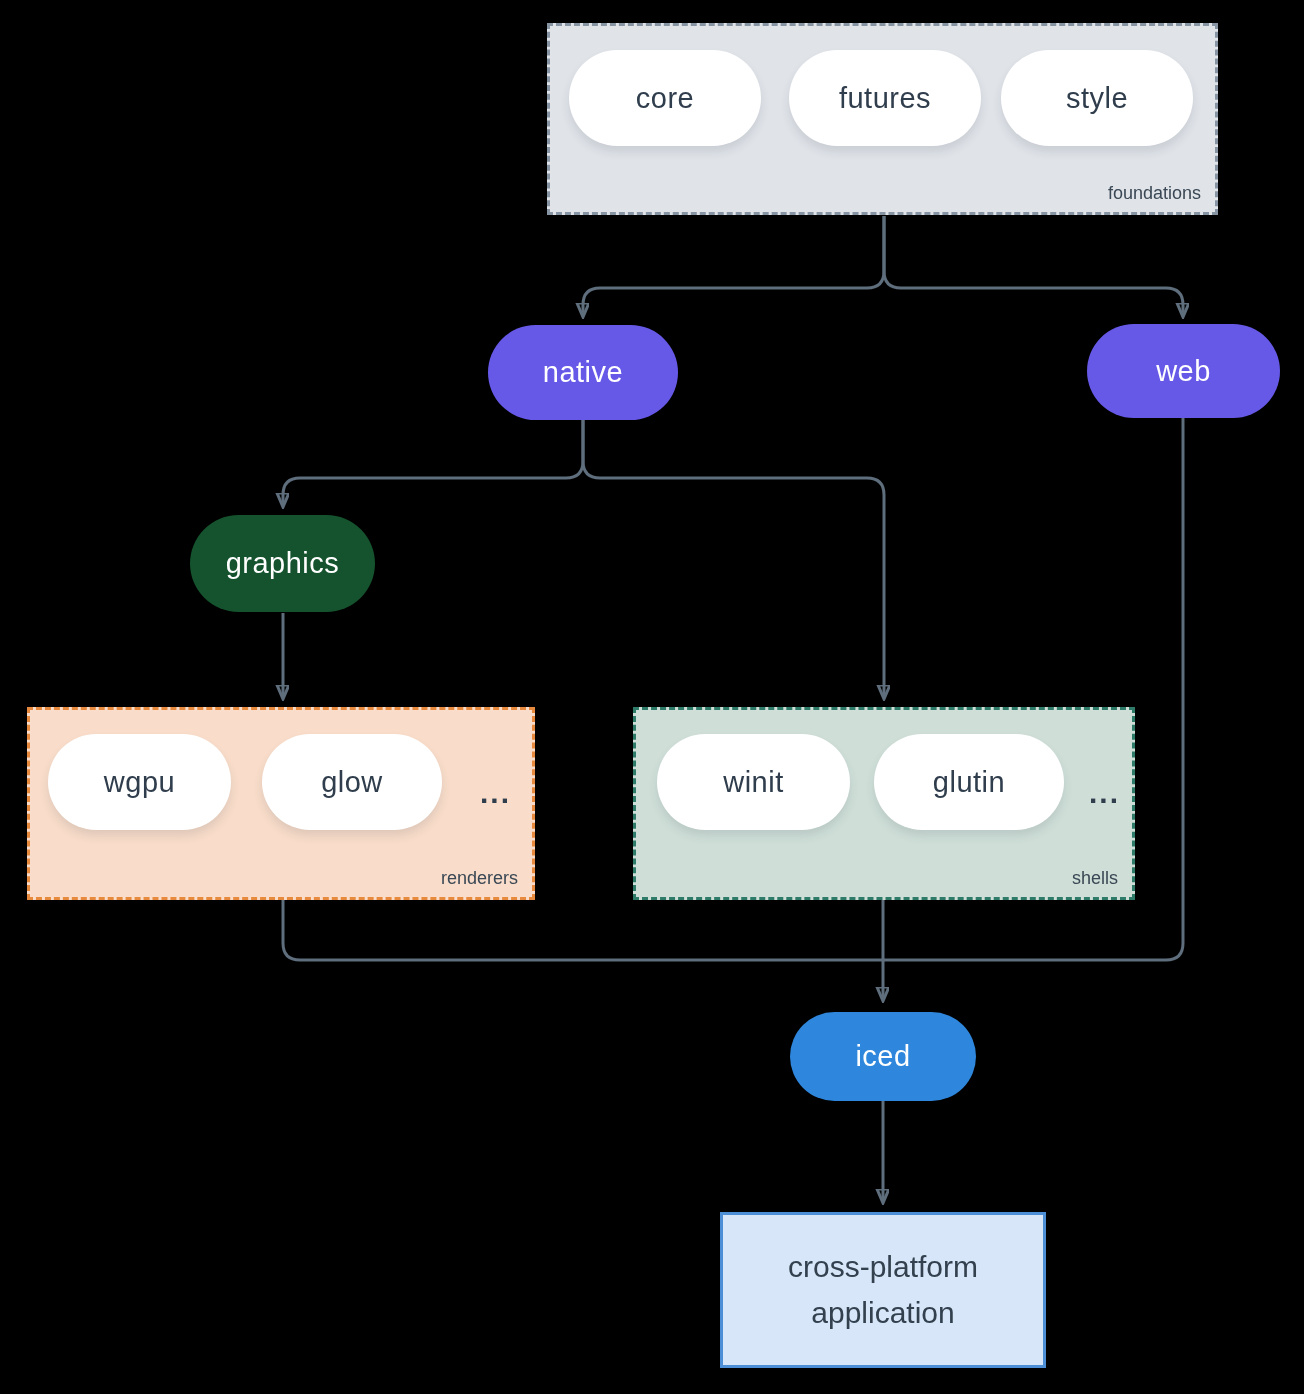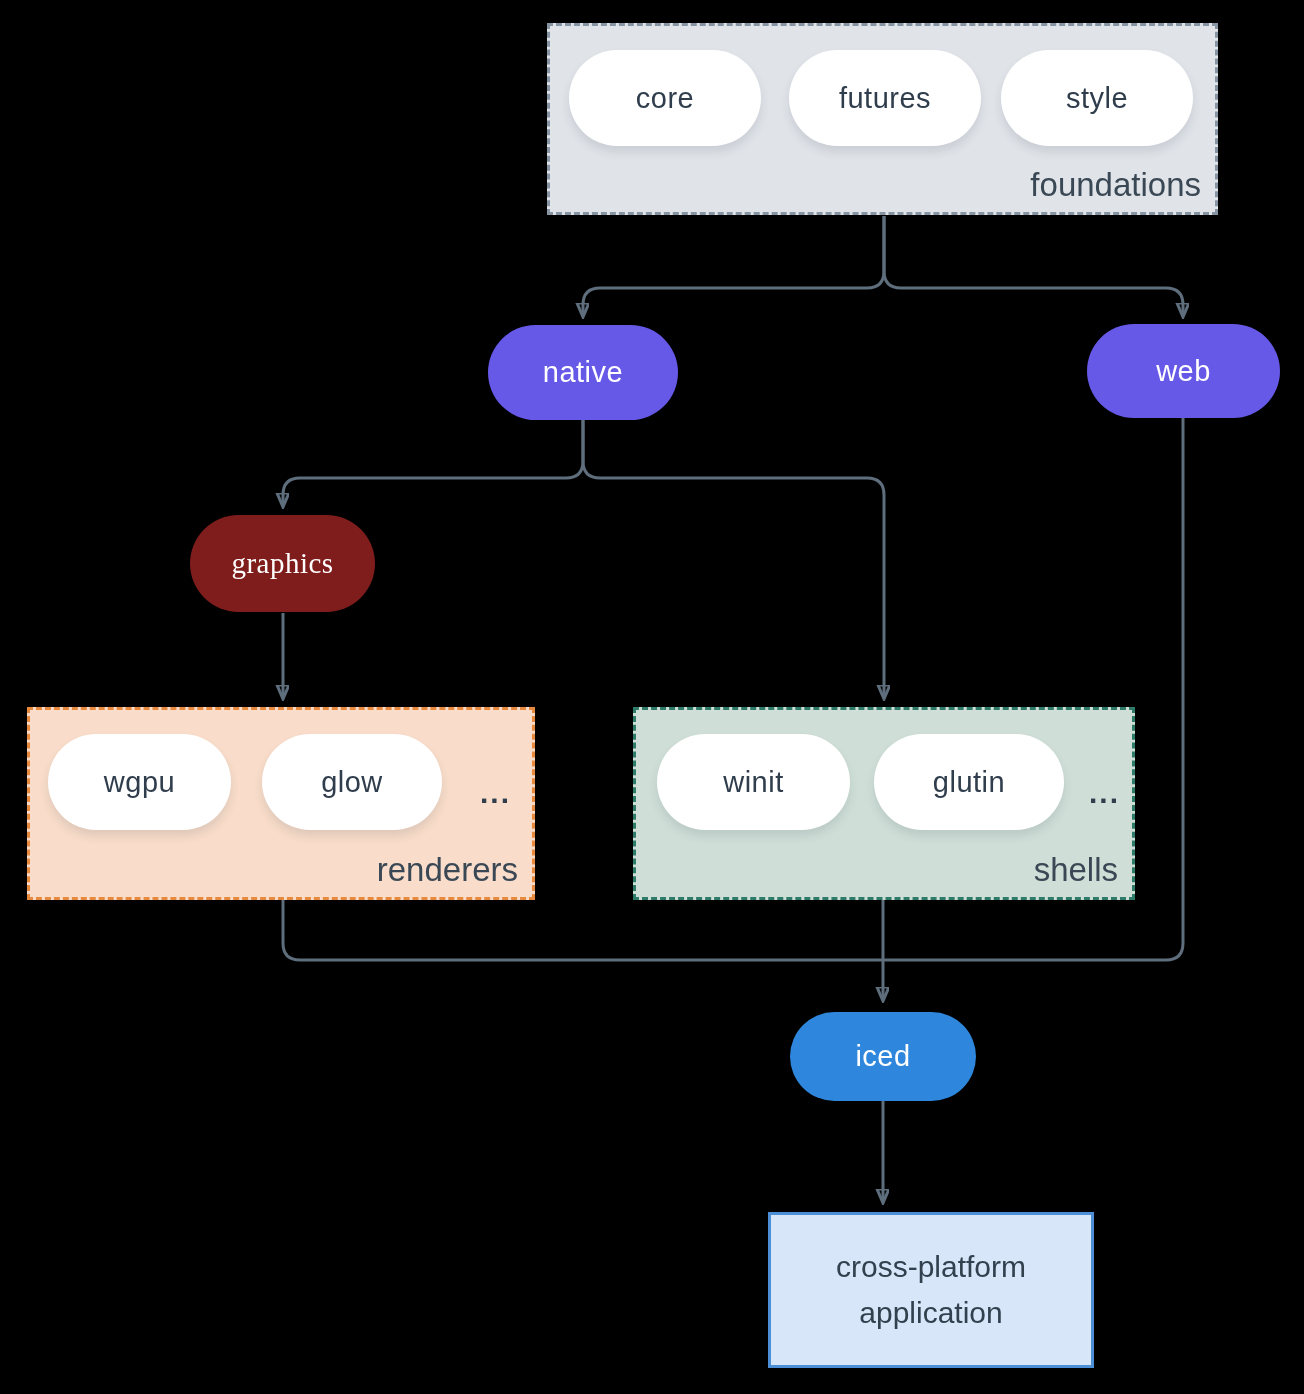--- a/index.html
+++ b/index.html
@@ -18,40 +18,40 @@
     display:flex;align-items:center;justify-content:center;
     border-radius:999px;
     font-size:29px;
     letter-spacing:.5px;
   }
   .pill-white{
     background:#ffffff;color:#2f3d4c;
     box-shadow:0 6px 10px rgba(40,52,64,.12);
   }
   .pill-purple{background:#6659e8;color:#ffffff;}
-  .pill-orange{background:#7f1d1d;color:#ffffff;font-family:Liberation Serif, serif;}
+  .pill-orange{background:#14532d;color:#ffffff;}
   .pill-blue{background:#2e87dc;color:#ffffff;}
 
   .group{position:absolute;box-sizing:border-box;text-decoration:underline;}
   .group-foundations{
     left:547px;top:23px;width:671px;height:192px;
     background:#e0e4e9;border:3px dashed #8794a3;
   }
   .group-renderers{
     left:27px;top:707px;width:508px;height:193px;
     background:#f9ddca;border:3px dashed #e88a3e;
   }
   .group-shells{
     left:633px;top:707px;width:502px;height:193px;
     background:#cfdfd8;border:3px dashed #2f7b69;
   }
   .group .pill{height:96px;}
   .group-label{
     position:absolute;right:14px;bottom:8px;
-    font-size:33px;color:#3a4754;
+    font-size:18px;color:#3a4754;
   }
   .ellipsis{
     position:absolute;
     font-size:30px;color:#2f3d4c;font-weight:bold;letter-spacing:2px;
   }
 
   .node-core{left:19px;top:24px;width:192px;}
   .node-futures{left:239px;top:24px;width:192px;}
   .node-style{left:451px;top:24px;width:192px;}
 
@@ -69,21 +69,20 @@
   .node-iced{left:790px;top:1012px;width:186px;height:89px;}
 
   .node-app{
     position:absolute;box-sizing:border-box;
     left:720px;top:1212px;width:326px;height:156px;
     background:#d7e6f8;border:3px solid #4c8fd7;
     display:flex;align-items:center;justify-content:center;
     text-align:center;
     font-size:30px;line-height:1.55;color:#33414f;
     padding:0 10px;
-    margin-left:48px;
   }
 </style>
 </head>
 <body>
 
 <div class="canvas">
 
   <svg class="edges" viewBox="0 0 1304 1394">
     <defs>
       <marker id="arrow" markerUnits="userSpaceOnUse" markerWidth="16" markerHeight="14" refX="13" refY="6" orient="auto">

